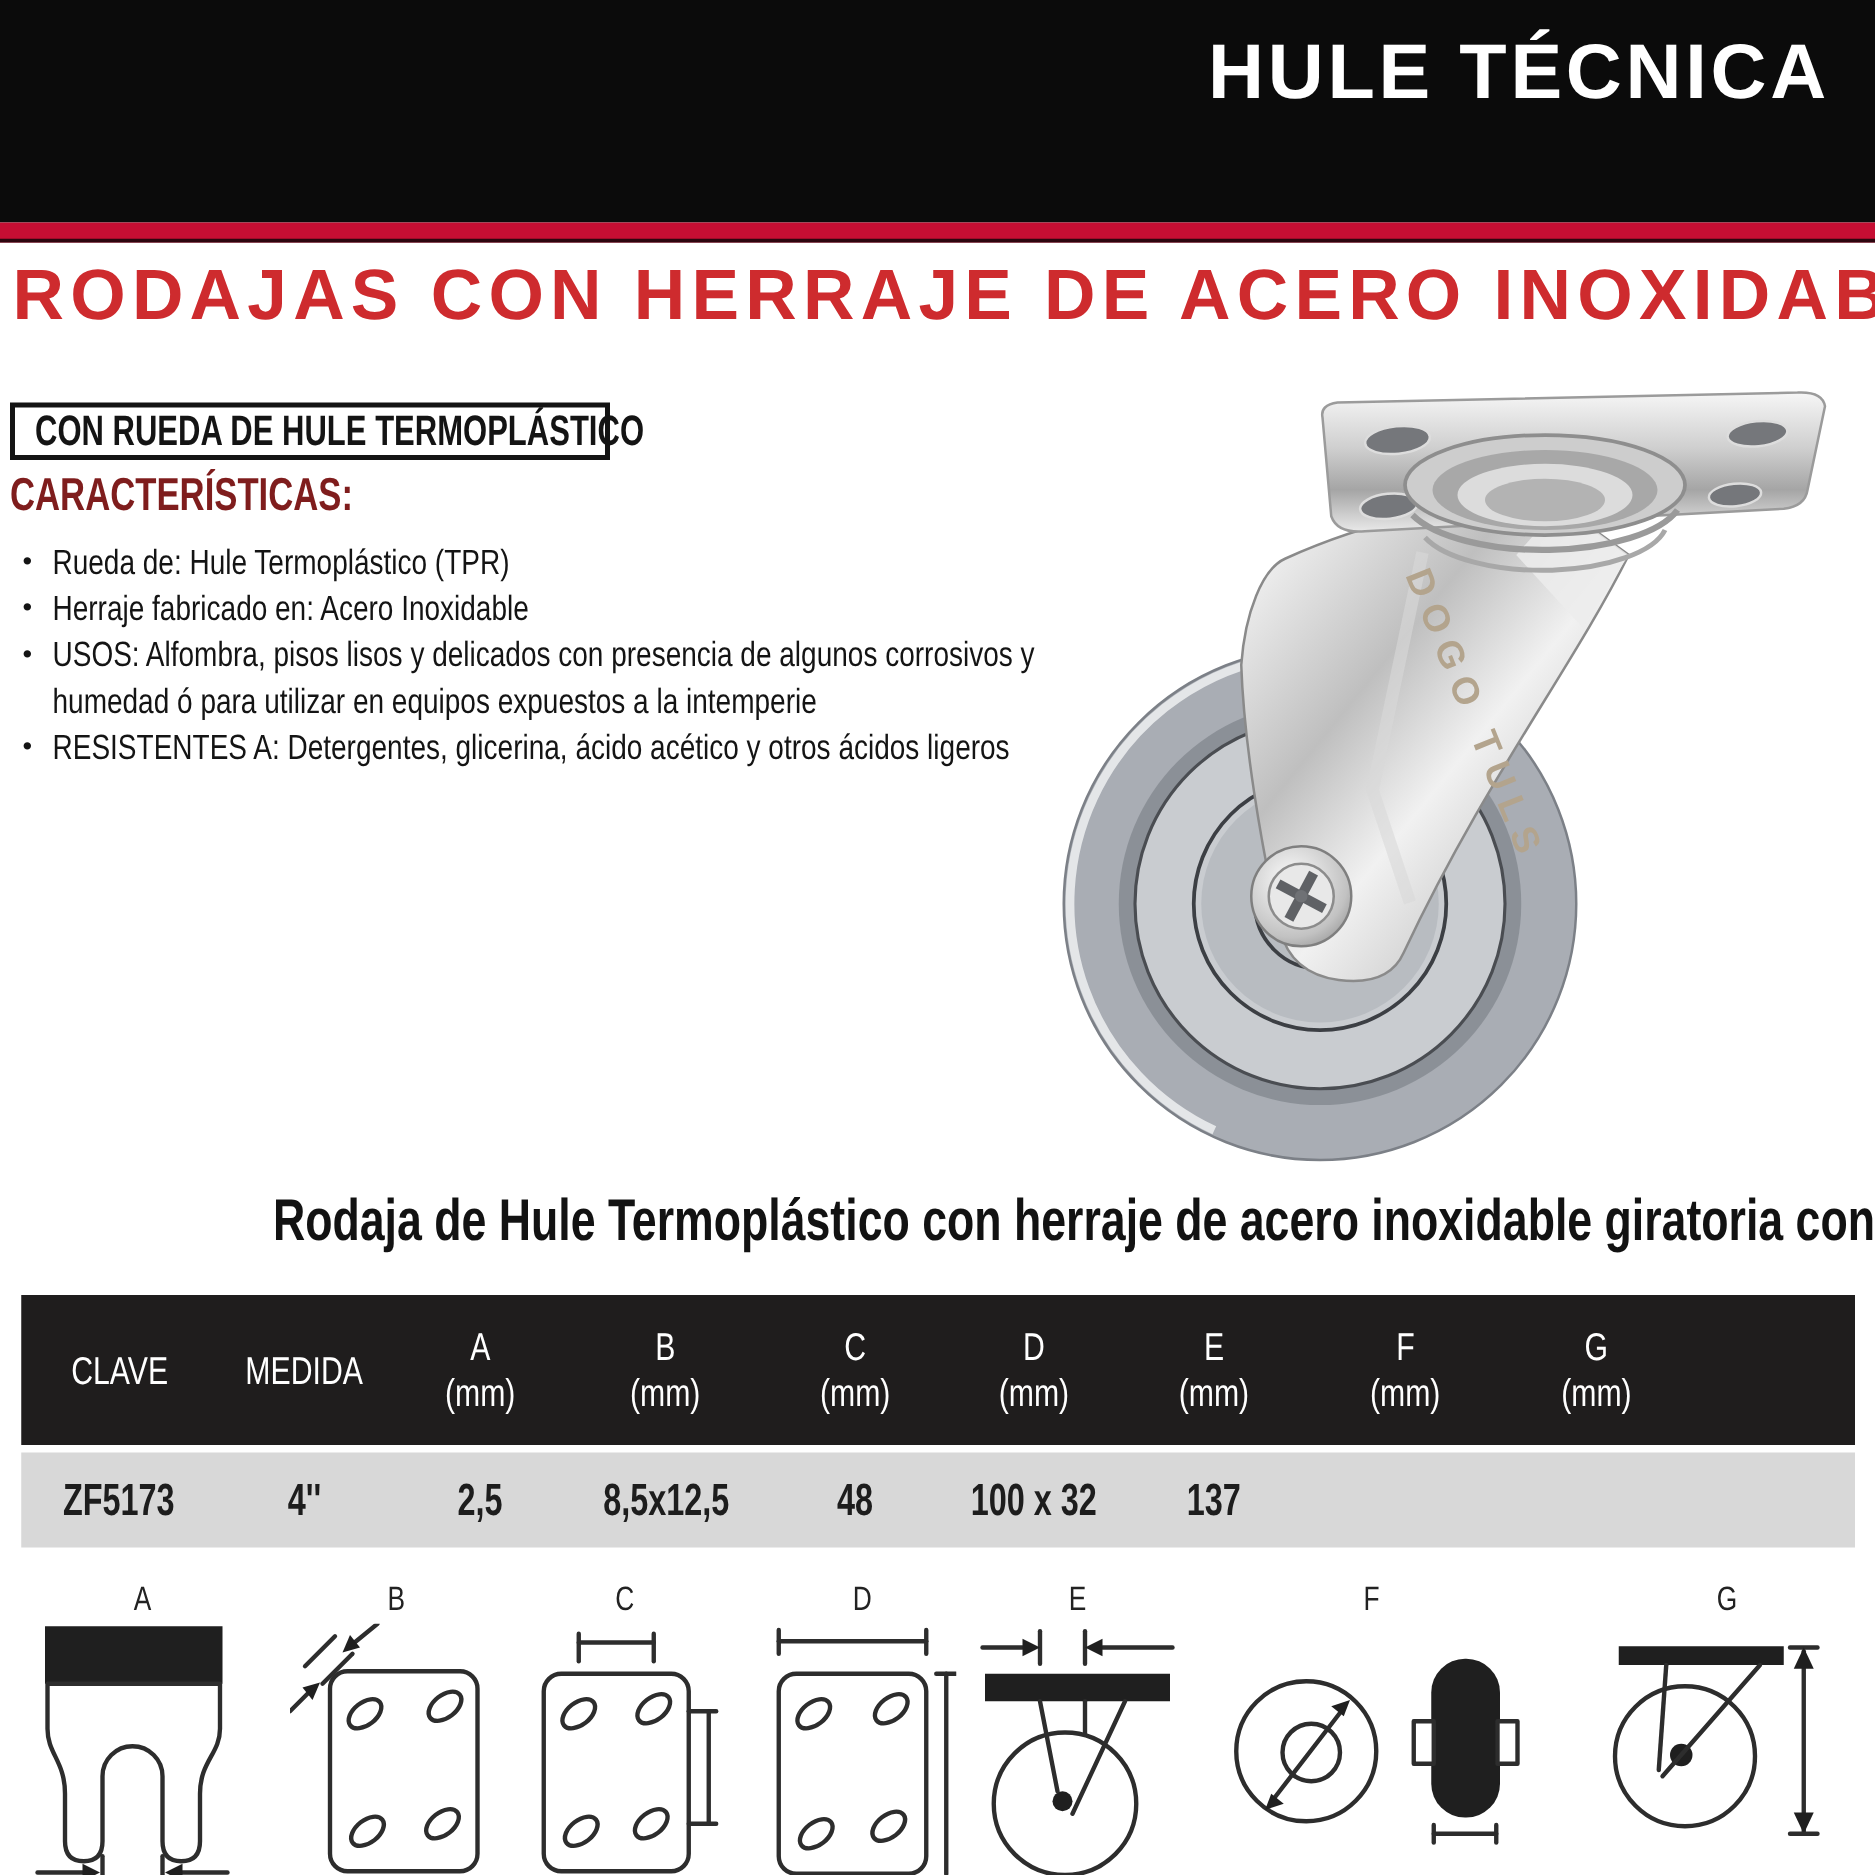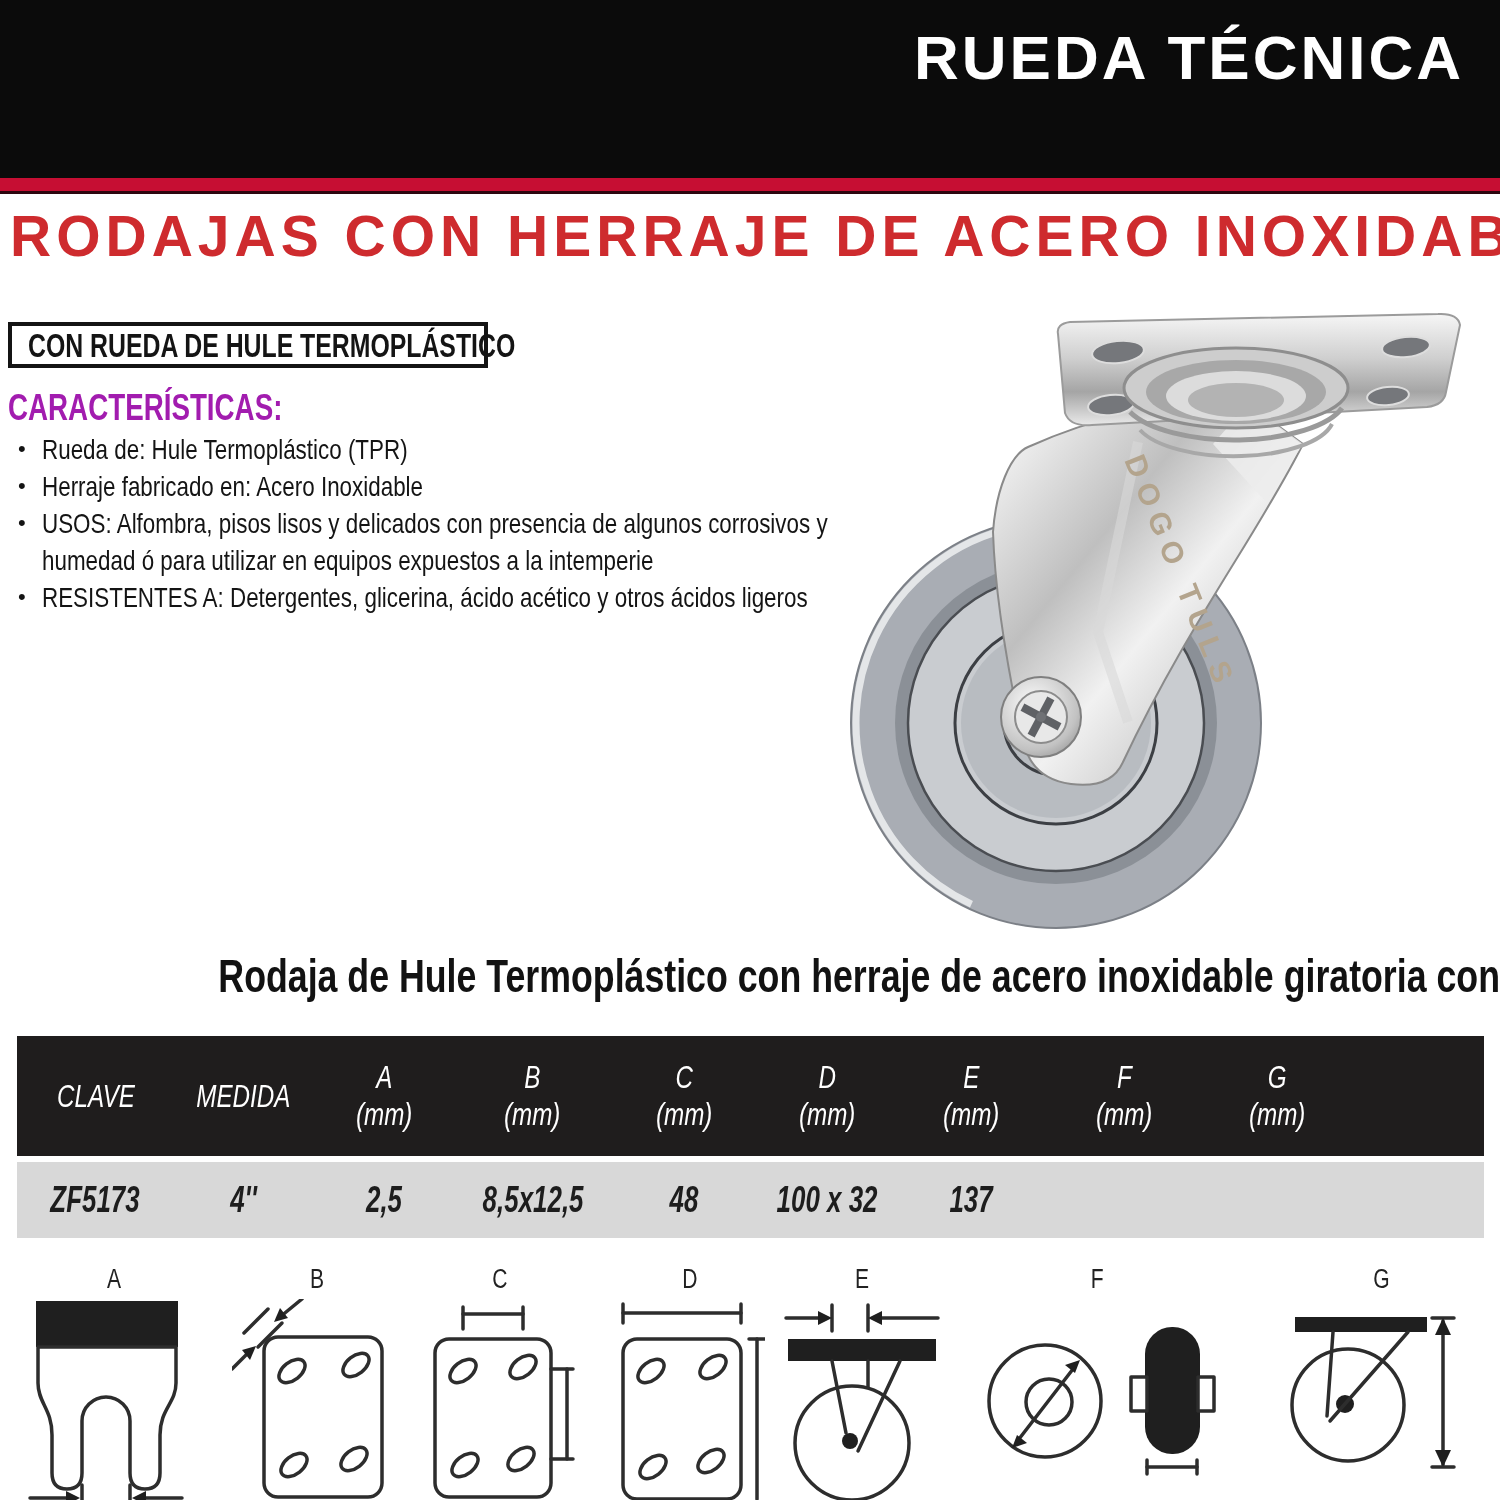--- a/index.html
+++ b/index.html
@@ -18,34 +18,34 @@
           border-bottom:3px solid #2d060f;}
 
   .main-title{position:absolute;top:203px;left:10px;width:1484px;margin:0;font-size:57px;font-weight:bold;
               color:var(--accent-red,#ce2b2e);letter-spacing:5px;white-space:nowrap;}
 
   .boxed{position:absolute;top:322px;left:8px;width:480px;height:46px;border:4px solid #141414;
          box-sizing:border-box;display:flex;align-items:center;padding-left:16px;}
   .boxed .txt{font-size:34px;font-weight:bold;color:#141414;transform:scaleX(0.73);transform-origin:0 50%;
               display:inline-block;white-space:nowrap;}
 
-  .features-heading{position:absolute;top:387px;left:8px;margin:0;font-size:37px;font-weight:bold;color:#a21caf;}
+  .features-heading{position:absolute;top:375px;left:8px;margin:0;font-size:37px;font-weight:bold;color:#7f1d1d;}
   .features{position:absolute;top:431px;left:8px;width:1080px;margin:0;padding:0;list-style:none;}
   .features li{position:relative;padding-left:34px;font-size:28px;line-height:37px;color:#141414;}
   .features .dot{position:absolute;left:10px;top:-1px;font-size:22px;}
   .features .txt{display:inline-block;width:1040px;transform:scaleX(0.8);transform-origin:0 0;}
 
   .photo{position:absolute;left:828px;top:292px;width:672px;height:660px;}
 
   .caption{position:absolute;top:948px;left:0;width:1500px;margin:0;text-align:center;font-size:47px;
            font-weight:bold;color:#121212;white-space:nowrap;}
   .caption .txt{display:inline-block;transform:scaleX(0.76);transform-origin:50% 50%;}
 
   
-  .spec-table{position:absolute;top:1036px;left:17px;width:1467px;font-style:italic;}
+  .spec-table{position:absolute;top:1036px;left:17px;width:1467px;}
   .thead{display:flex;height:120px;background:var(--table-header-bg,#1f1d1d);}
   .thead .cell{display:flex;flex-direction:column;align-items:center;justify-content:center;color:#fff;}
   .thead .lbl,.thead .sub{font-size:31px;line-height:37px;}
   .trow{display:flex;height:76px;background:var(--row-bg,#d8d8d8);margin-top:6px;}
   .trow .cell{display:flex;align-items:center;justify-content:center;color:#1d1d1d;text-align:right;}
   .trow .val{font-size:36px;font-weight:bold;transform:scaleX(0.72);transform-origin:50% 50%;
              display:inline-block;white-space:nowrap;}
   .cell:nth-child(1){width:10.7%;} .cell:nth-child(2){width:9.5%;} .cell:nth-child(3){width:9.7%;}
   .cell:nth-child(4){width:10.5%;} .cell:nth-child(5){width:10.1%;} .cell:nth-child(6){width:9.5%;}
   .cell:nth-child(7){width:10.1%;} .cell:nth-child(8){width:10.8%;} .cell:nth-child(9){width:10.0%;}
@@ -59,21 +59,21 @@
   .dg-line{stroke:#2d2d2d;stroke-width:3.5;fill:none;stroke-linecap:round;stroke-linejoin:round;}
   .dg-fill{fill:#1f1f1f;stroke:none;}
   .dg-shape{fill:#ffffff;stroke:#2d2d2d;stroke-width:3.5;stroke-linejoin:round;}
 </style>
 </head>
 <body>
 
 <div class="page">
 
   <div class="banner">
-    <span class="title">RUEDA TÉCNICA</span>
+    <span class="title">HULE TÉCNICA</span>
   </div>
   <div class="stripe"></div>
 
   <h1 class="main-title">RODAJAS CON HERRAJE DE ACERO INOXIDABLE</h1>
 
   <div class="boxed">
     <span class="txt">CON RUEDA DE HULE TERMOPLÁSTICO</span>
   </div>
 
   <h2 class="features-heading"><span class="cond" style="transform:scaleX(0.75)">CARACTERÍSTICAS:</span></h2>

